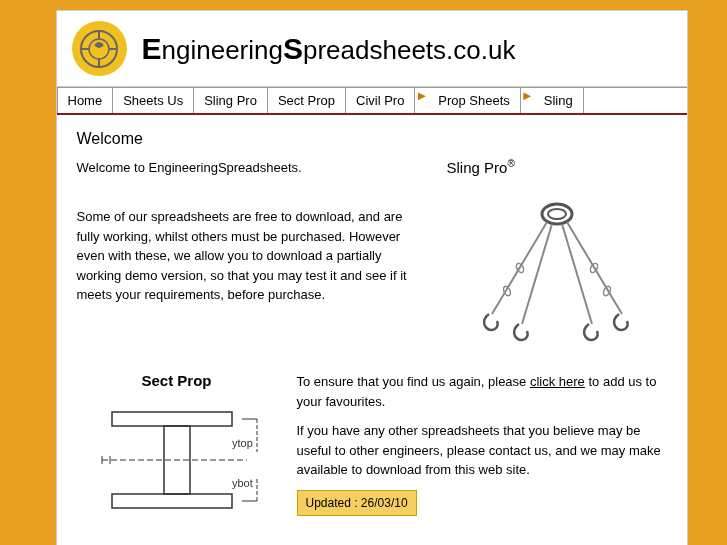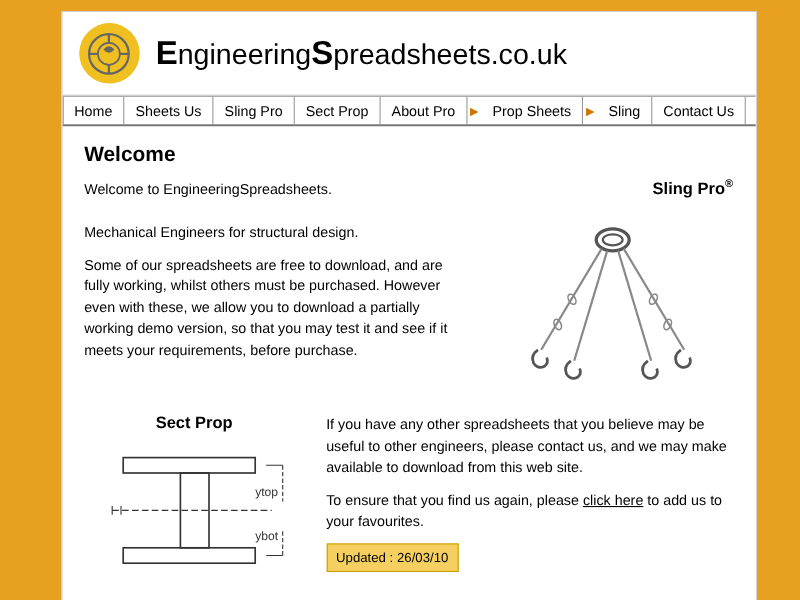--- a/index.html
+++ b/index.html
@@ -56,24 +56,23 @@
       color: #000;
     }
     .site-title .E, .site-title .S {
       font-size: 30px;
       font-weight: bold;
     }
     
     .nav-bar {
       background: #fff;
       border-top: 1px solid #999;
-      border-bottom: 2px solid #737373;
+      border-bottom: 2px solid #7f1d1d;
       display: flex;
       flex-wrap: wrap;
-      align-items: center;
     }
     .nav-item {
       padding: 5px 10px;
       border-right: 1px solid #999;
       font-size: 13px;
       cursor: pointer;
       white-space: nowrap;
       display: flex;
       align-items: center;
       color: #000;
@@ -86,22 +85,22 @@
       color: #cc7700;
       font-weight: bold;
       margin-right: 0;
     }
     
     .main-content {
       padding: 15px 20px;
       background: #fff;
     }
     .welcome-title {
-      font-size: 19px;
-      font-weight: bold;
+      font-size: 16px;
+      font-weight: normal;
       margin-bottom: 10px;
       color: #000;
     }
     .content-layout {
       display: flex;
       gap: 32px;
     }
     .left-col {
       flex: 1;
     }
@@ -110,23 +109,23 @@
       flex-shrink: 0;
       text-align: center;
     }
     .intro-text {
       margin-bottom: 10px;
       line-height: 1.5;
       color: #000;
     }
     .sling-pro-label {
       font-size: 15px;
-      font-weight: bold;
+      font-weight: normal;
       margin-bottom: 8px;
-      text-align: right;
+      text-align: left;
     }
     .sling-pro-sup {
       font-size: 10px;
       vertical-align: super;
     }
     
     .sling-img {
       width: 200px;
       height: 170px;
     }
@@ -193,37 +192,35 @@
       <div class="site-title">
         <span class="E" style="font-size:30px;font-weight:bold;">E</span><span>ngineering</span><span class="S" style="font-size:30px;font-weight:bold;">S</span><span>preadsheets.co.uk</span>
       </div>
     </div>
 
     <div class="nav-bar">
       <a class="nav-item">Home</a>
       <a class="nav-item">Sheets Us</a>
       <a class="nav-item">Sling Pro</a>
       <a class="nav-item">Sect Prop</a>
-      <a class="nav-item">About Pro</a>
+      <a class="nav-item">Civil Pro</a>
       <span class="nav-arrow">►</span>
       <a class="nav-item">Prop Sheets</a>
       <span class="nav-arrow">►</span>
       <a class="nav-item">Sling</a>
-      <a class="nav-item">Contact Us</a>
     </div>
 
     <div class="main-content">
       <div class="welcome-title">Welcome</div>
 
       <div class="content-layout">
         <div class="left-col">
           <p class="intro-text">
             <span>Welcome to EngineeringSpreadsheets.</span><br>
             <br>
-            <span>Mechanical Engineers for structural design.</span>
           </p>
           <p class="intro-text">Some of our spreadsheets are free to download, and are fully working, whilst others must be purchased. However even with these, we allow you to download a partially working demo version, so that you may test it and see if it meets your requirements, before purchase.</p>
         </div>
         <div class="right-col">
           <div class="sling-pro-label">
             <span>Sling Pro</span><sup class="sling-pro-sup">®</sup>
           </div>
           
           <svg class="sling-img" viewBox="0 0 200 170" xmlns="http://www.w3.org/2000/svg">
 
@@ -275,23 +272,23 @@
             <line x1="175" y1="104" x2="175" y2="80" stroke="#333" stroke-width="1" stroke-dasharray="4,2"></line>
             <text x="150" y="90" font-size="11" fill="#333" font-family="Arial">ybot</text>
 
             <line x1="20" y1="63" x2="165" y2="63" stroke="#333" stroke-width="1" stroke-dasharray="6,3"></line>
 
             <line x1="20" y1="59" x2="20" y2="67" stroke="#333" stroke-width="1"></line>
             <line x1="28" y1="59" x2="28" y2="67" stroke="#333" stroke-width="1"></line>
           </svg>
         </div>
         <div class="right-text-col">
-          <p>If you have any other spreadsheets that you believe may be useful to other engineers, please contact us, and we may make available to download from this web site.</p>
           <p>
             <span>To ensure that you find us again, please </span><a class="click-here">click here</a><span> to add us to your favourites.</span>
           </p>
+          <p>If you have any other spreadsheets that you believe may be useful to other engineers, please contact us, and we may make available to download from this web site.</p>
           <div class="updated-badge">Updated : 26/03/10</div>
         </div>
       </div>
     </div>
 
   </div>
 </div>
 
 </body></html>

